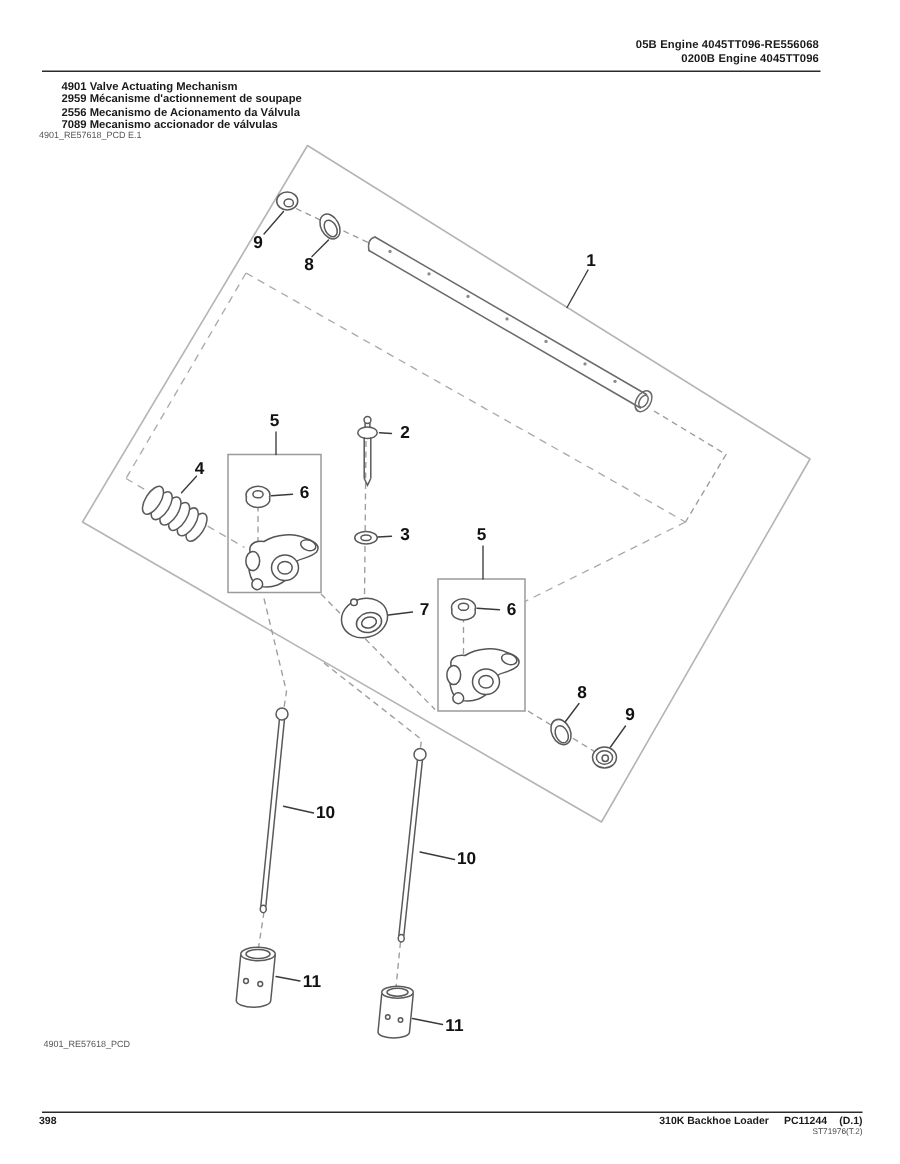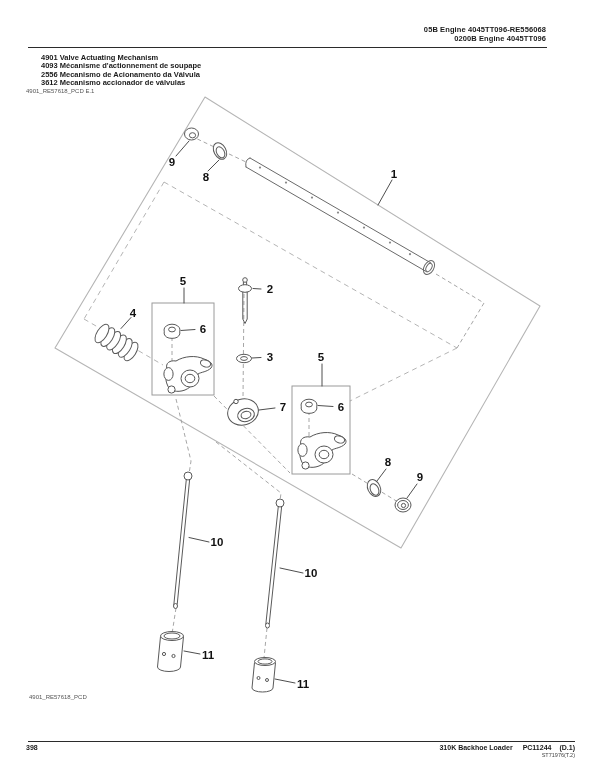--- a/index.html
+++ b/index.html
@@ -29,23 +29,23 @@
 <body>
 
 <div class="abs hdr">
   <div>05B Engine 4045TT096-RE556068</div>
   <div>0200B Engine 4045TT096</div>
 </div>
 <div class="abs rule-top"></div>
 
 <div class="abs titles">
   <div>4901 Valve Actuating Mechanism</div>
-  <div>4093 Mécanisme d'actionnement de soupape</div>
+  <div>2959 Mécanisme d'actionnement de soupape</div>
   <div>2556 Mecanismo de Acionamento da Válvula</div>
-  <div>3612 Mecanismo accionador de válvulas</div>
+  <div>7089 Mecanismo accionador de válvulas</div>
 </div>
 
 <div class="abs ref-top">4901_RE57618_PCD E.1</div>
 
 <svg class="abs art" width="600" height="776" viewBox="0 0 600 776">
   <defs>
     <g id="rocker-shape">
       <path d="M167,369 C165,363 170,360 176,361 C184,356 196,355 204,359 C210,361 214,364 211,368 C207,372 201,372 198,374 C196,381 192,387 185,390 C177,393 169,391 167,384 C165,379 166,373 167,369 Z"></path>
       <ellipse cx="168.5" cy="374" rx="4.6" ry="6.4"></ellipse>
       <ellipse cx="190" cy="378.5" rx="9" ry="8.5"></ellipse>

